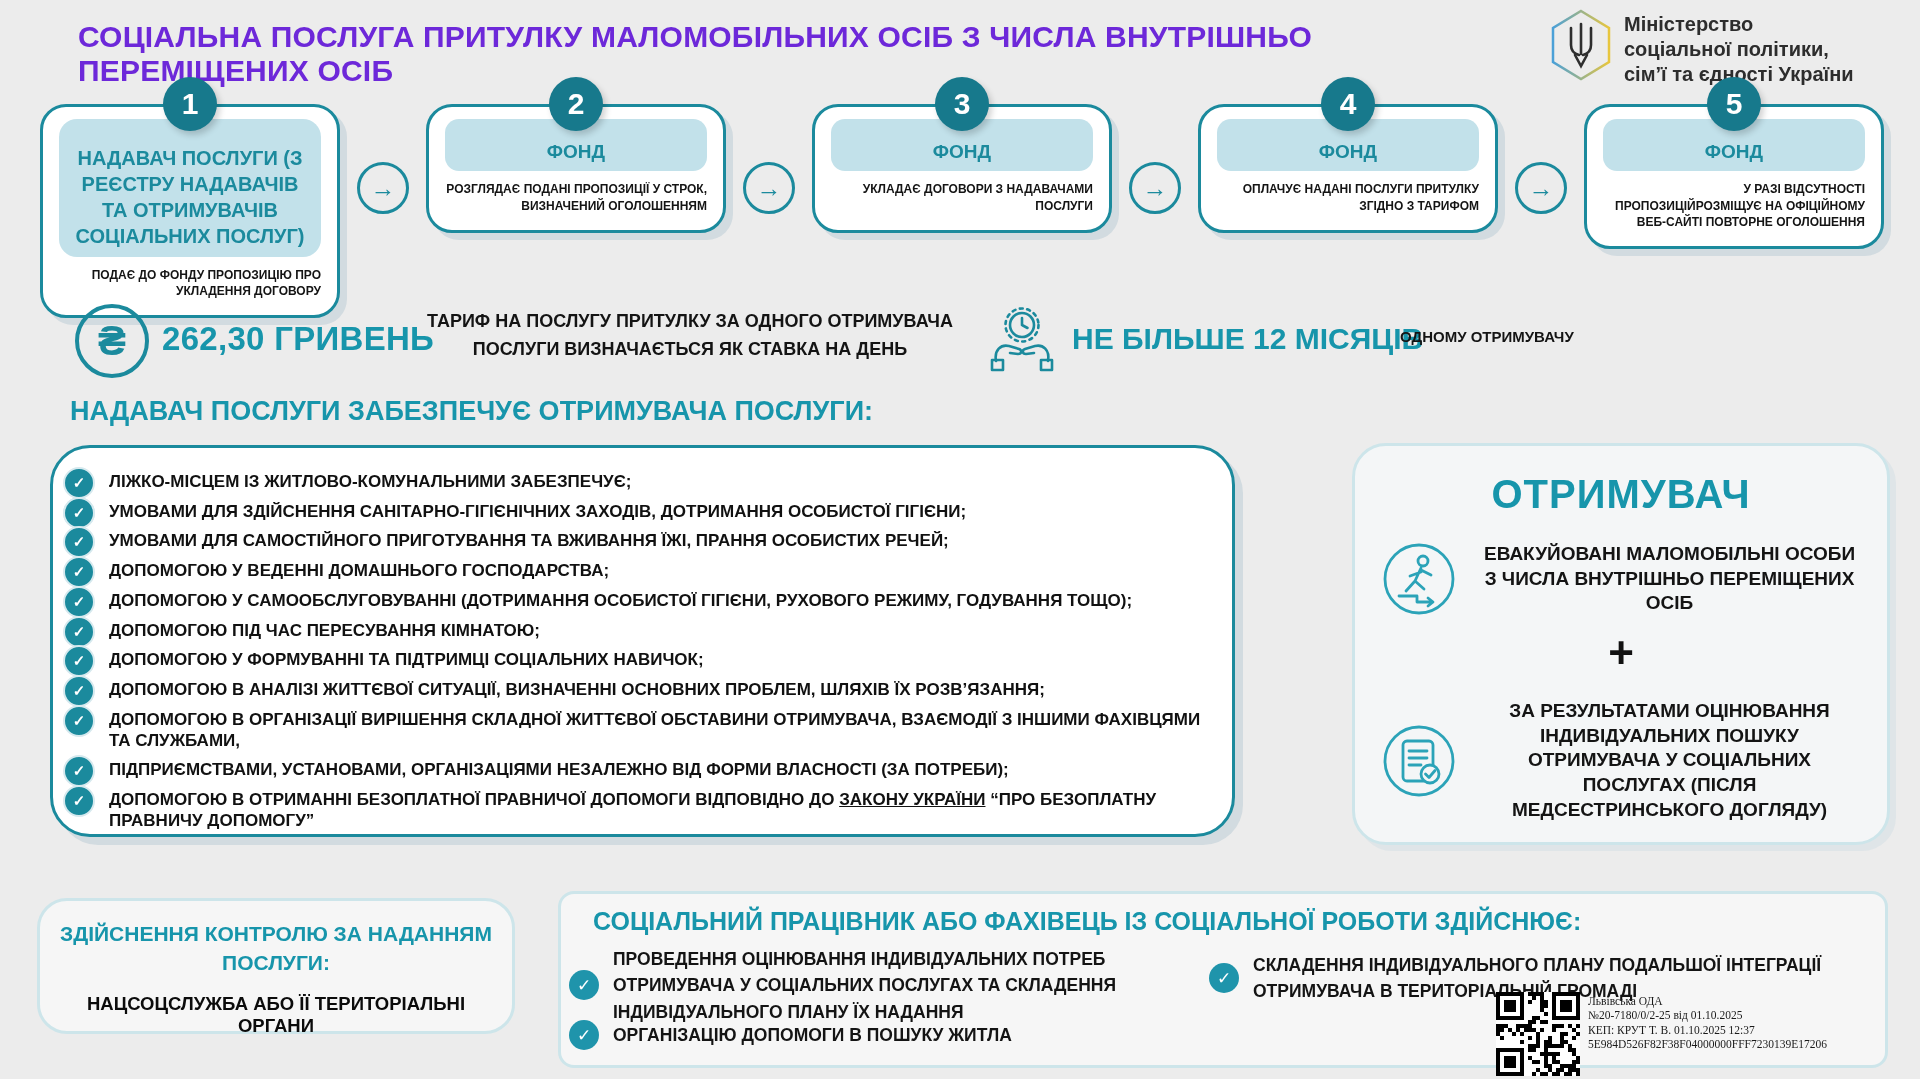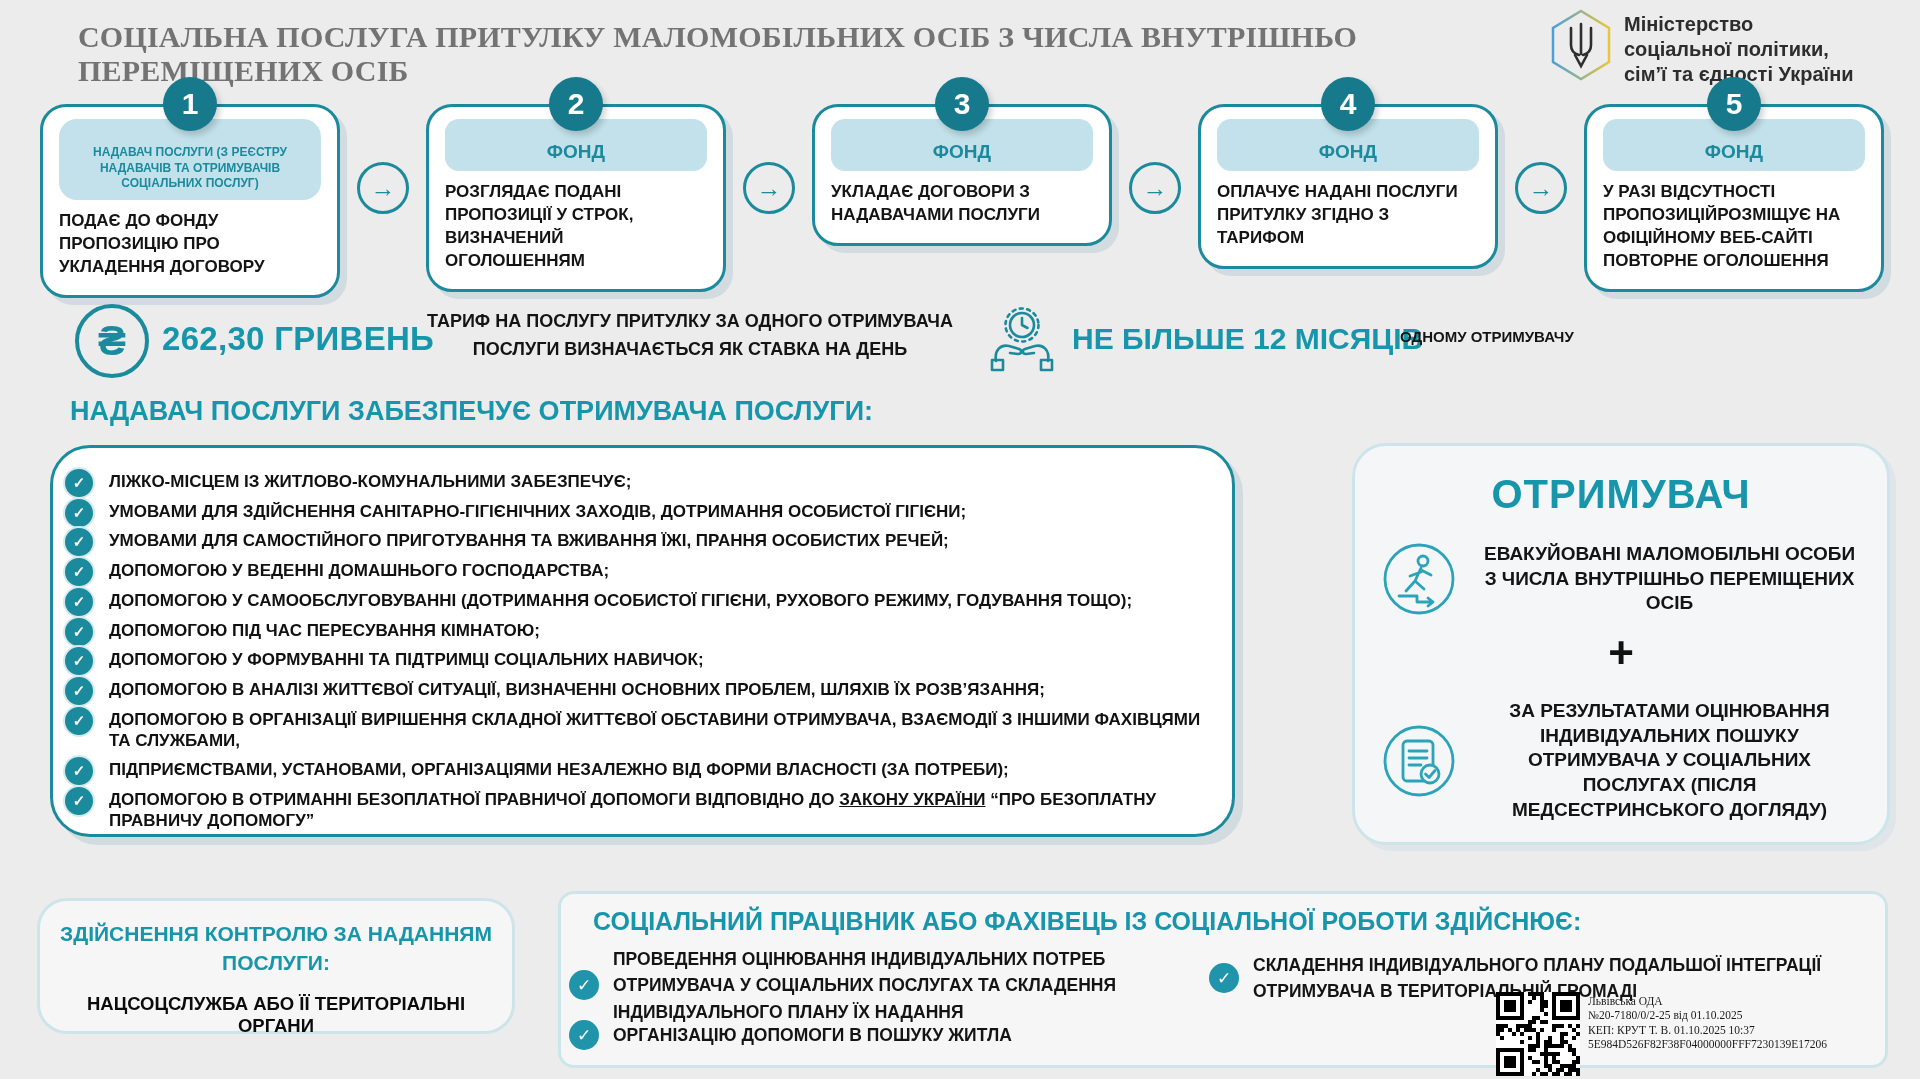--- a/index.html
+++ b/index.html
@@ -2,38 +2,38 @@
 <html lang="uk"><head>
 <meta charset="utf-8">
 <style>
   html,body{margin:0;padding:0;}
   body{width:1920px;height:1079px;position:relative;overflow:hidden;
        background:#ececec;font-family:"Liberation Sans",sans-serif;}
   .abs{position:absolute;}
 
   
   .title{left:78px;top:20px;width:1470px;font-size:30px;font-weight:700;
-         color:#737373;letter-spacing:.2px;font-family:Liberation Serif, serif;}
+         color:#6d28d9;letter-spacing:.2px;}
   .ministry{left:1548px;top:8px;display:flex;align-items:flex-start;gap:10px;}
   .ministry-text{font-size:20px;font-weight:700;color:#2d2d2d;line-height:1.25;padding-top:4px;}
   .ministry-text div{white-space:nowrap;}
 
   
   .steps{left:40px;top:104px;width:1820px;display:flex;align-items:flex-start;}
   .step{width:300px;position:relative;flex:none;}
   .num{position:absolute;top:-27px;left:50%;transform:translateX(-50%);
        width:54px;height:54px;border-radius:50%;background:#17798c;color:#fff;
        font-size:30px;font-weight:700;display:flex;align-items:center;justify-content:center;
        z-index:2;box-shadow:3px 4px 6px rgba(0,0,0,.18);}
   .sbox{border:3px solid #1b8a9d;border-radius:26px;background:#fff;
         box-shadow:7px 7px 0 #d2dbe0;padding:12px 10px 14px;min-height:118px;box-sizing:border-box;}
   .pill{background:#c2e1ea;border-radius:14px;margin:0 6px;padding:22px 8px 8px;
         color:#1b8a9d;font-weight:700;font-size:19px;text-align:center;line-height:1.18;}
-  .pill.tall{font-size:12px;line-height:1.3;padding-top:26px;border-radius:18px;}
-  .sbody{padding:10px 6px 2px;text-align:left;font-weight:700;font-size:17px;
+  .pill.tall{font-size:20px;line-height:1.3;padding-top:26px;border-radius:18px;}
+  .sbody{padding:10px 6px 2px;text-align:right;font-weight:700;font-size:12px;
          line-height:1.35;color:#141414;}
   .arrow{width:46px;height:46px;border:3px solid #1b8a9d;border-radius:50%;color:#1b8a9d;
          display:flex;align-items:center;justify-content:center;font-size:25px;font-weight:700;
          margin:58px 17px 0;flex:none;}
 
   
   .uah-icon{left:75px;top:304px;width:66px;height:66px;border:4px solid #1b8a9d;border-radius:50%;
             color:#1b8a9d;font-size:42px;font-weight:700;display:flex;align-items:center;justify-content:center;}
   .amount{left:162px;top:320px;font-size:33px;font-weight:700;color:#1795ab;letter-spacing:.3px;}
   .tdesc{left:395px;top:308px;width:590px;text-align:center;font-size:18px;font-weight:700;
@@ -384,18 +384,18 @@
         <rect x="56" y="0" width="28" height="28" fill="#000"></rect>
         <rect x="60" y="4" width="20" height="20" fill="#fff"></rect>
         <rect x="64" y="8" width="12" height="12" fill="#000"></rect>
         <rect x="0" y="56" width="28" height="28" fill="#000"></rect>
         <rect x="4" y="60" width="20" height="20" fill="#fff"></rect>
         <rect x="8" y="64" width="12" height="12" fill="#000"></rect>
       </svg>
     <div class="qr-lines">
       <div>Львівська ОДА</div>
       <div>№20-7180/0/2-25 від 01.10.2025</div>
-      <div>КЕП: КРУТ Т. В. 01.10.2025 10:37</div>
+      <div>КЕП: КРУТ Т. В. 01.10.2025 12:37</div>
       <div>5E984D526F82F38F04000000FFF7230139E17206</div>
     </div>
   </div>
 
 </div>
 
 </body></html>

